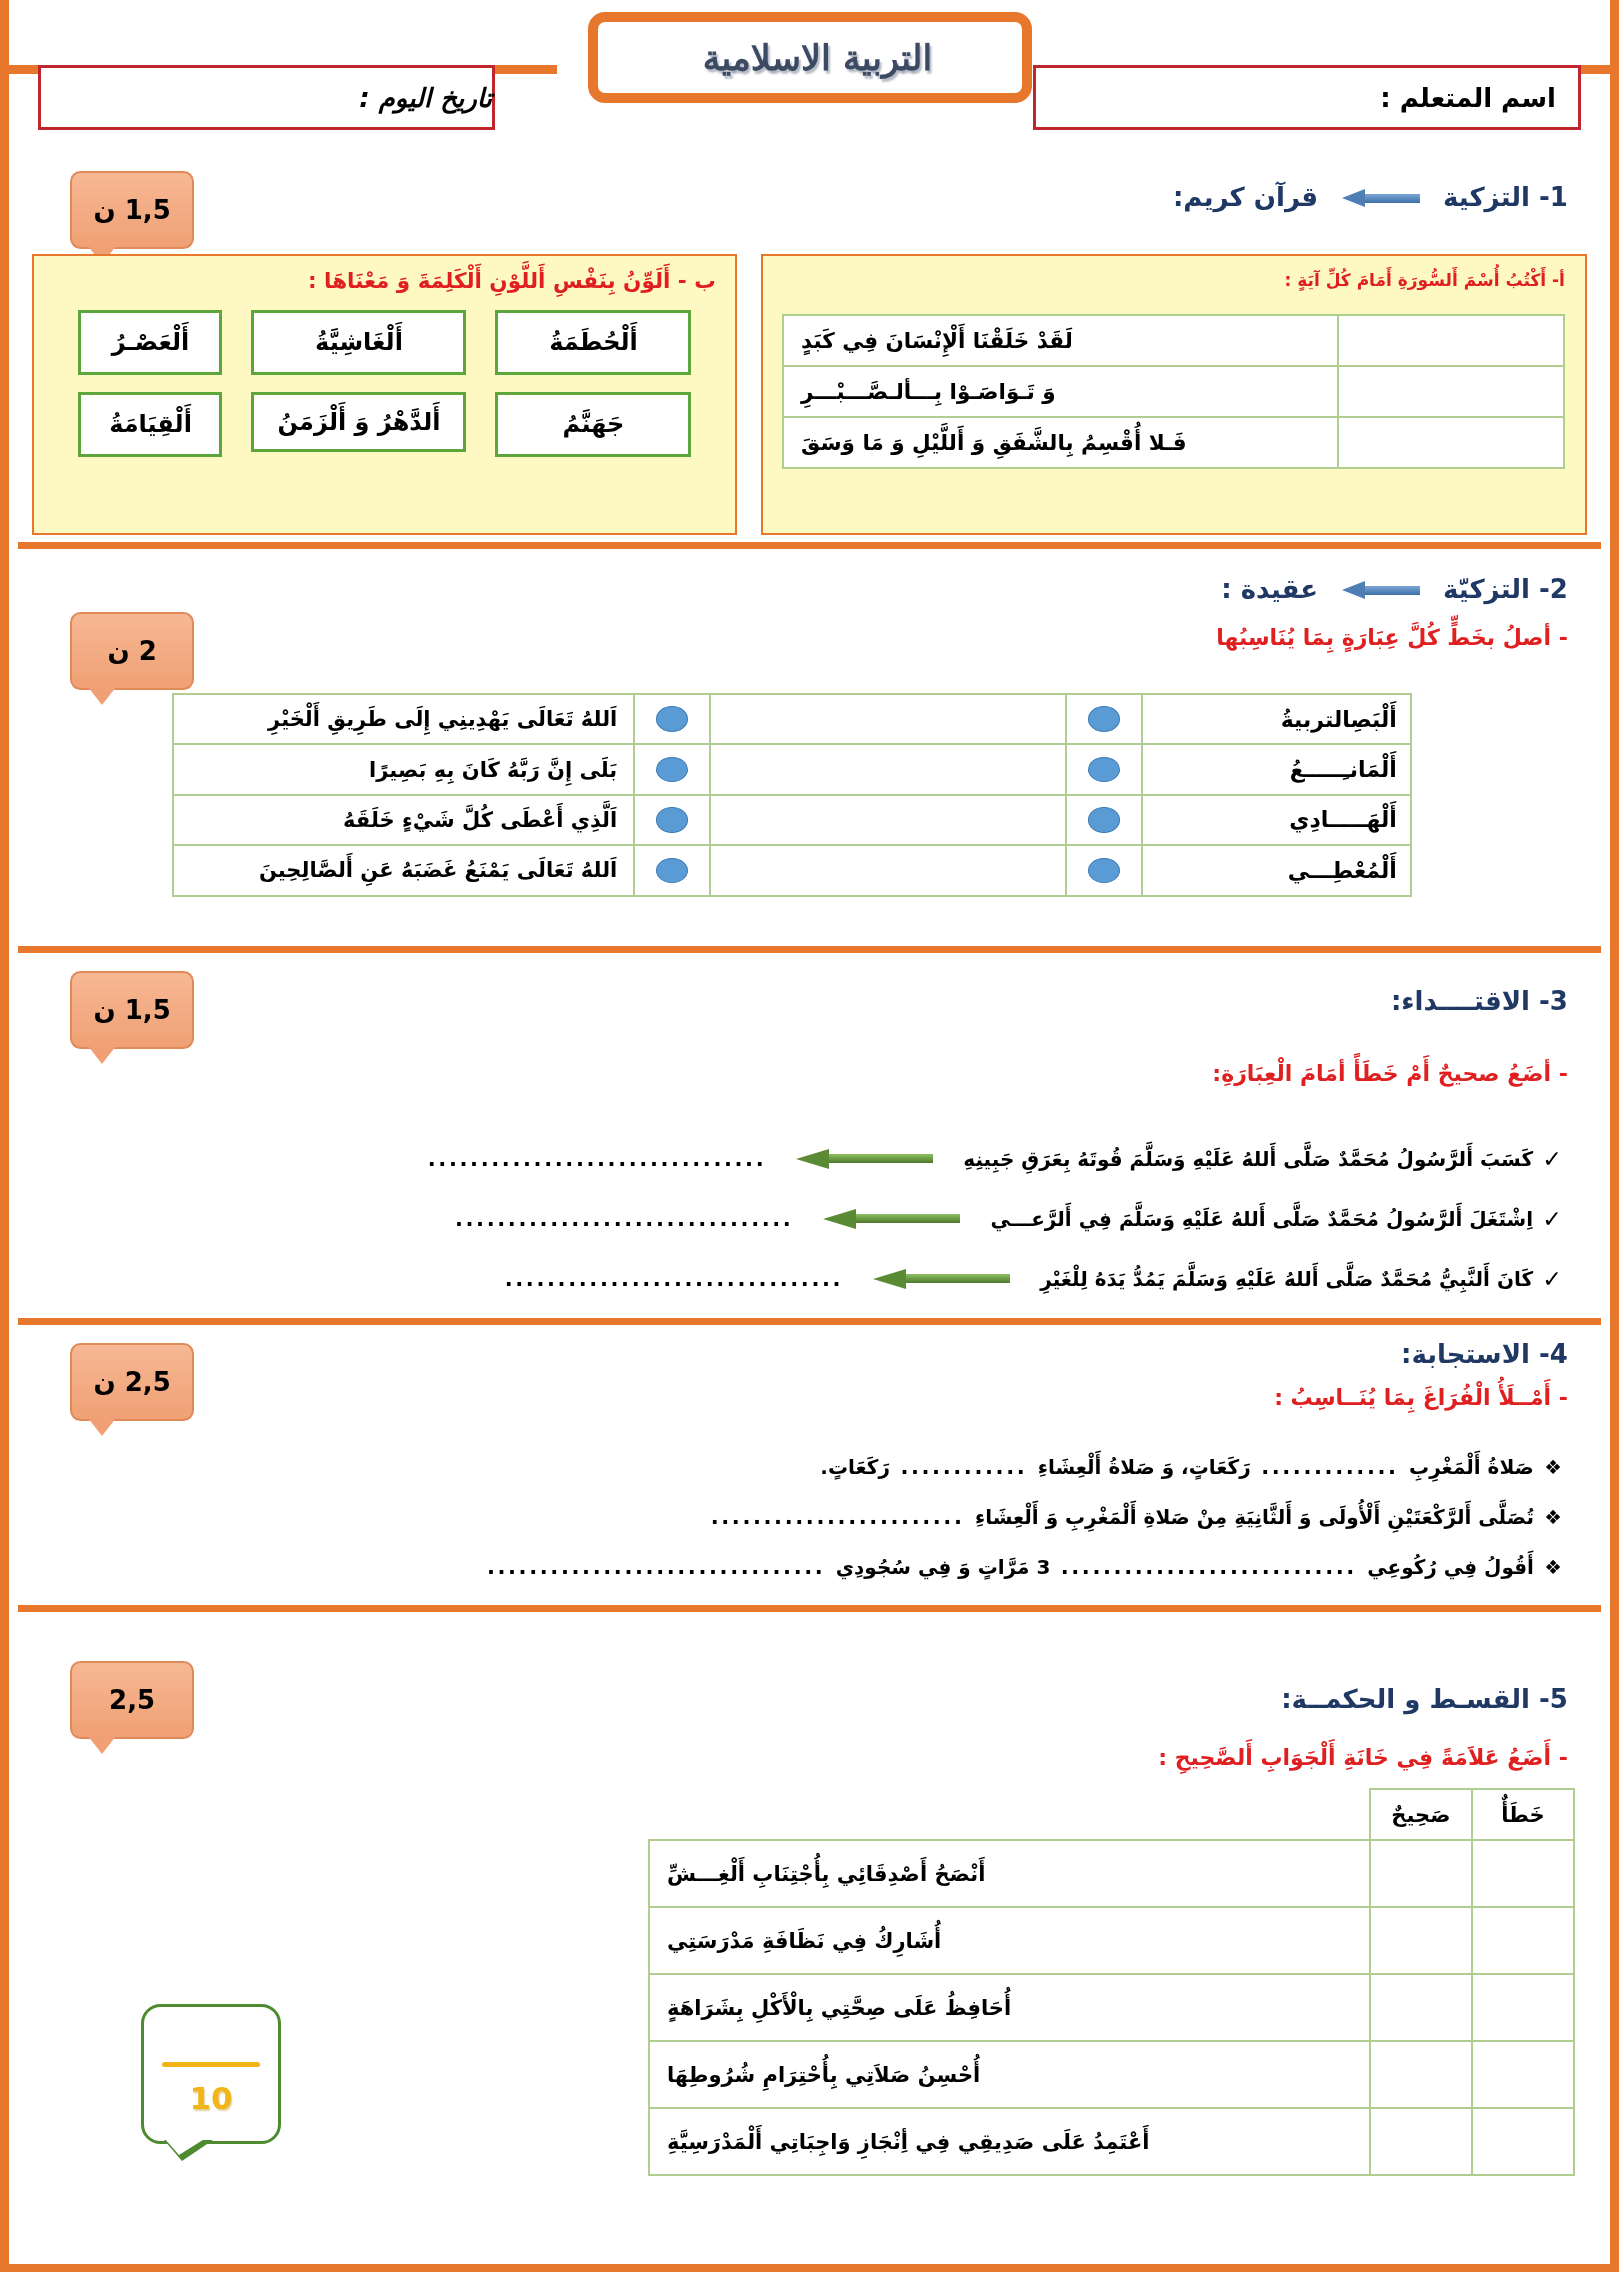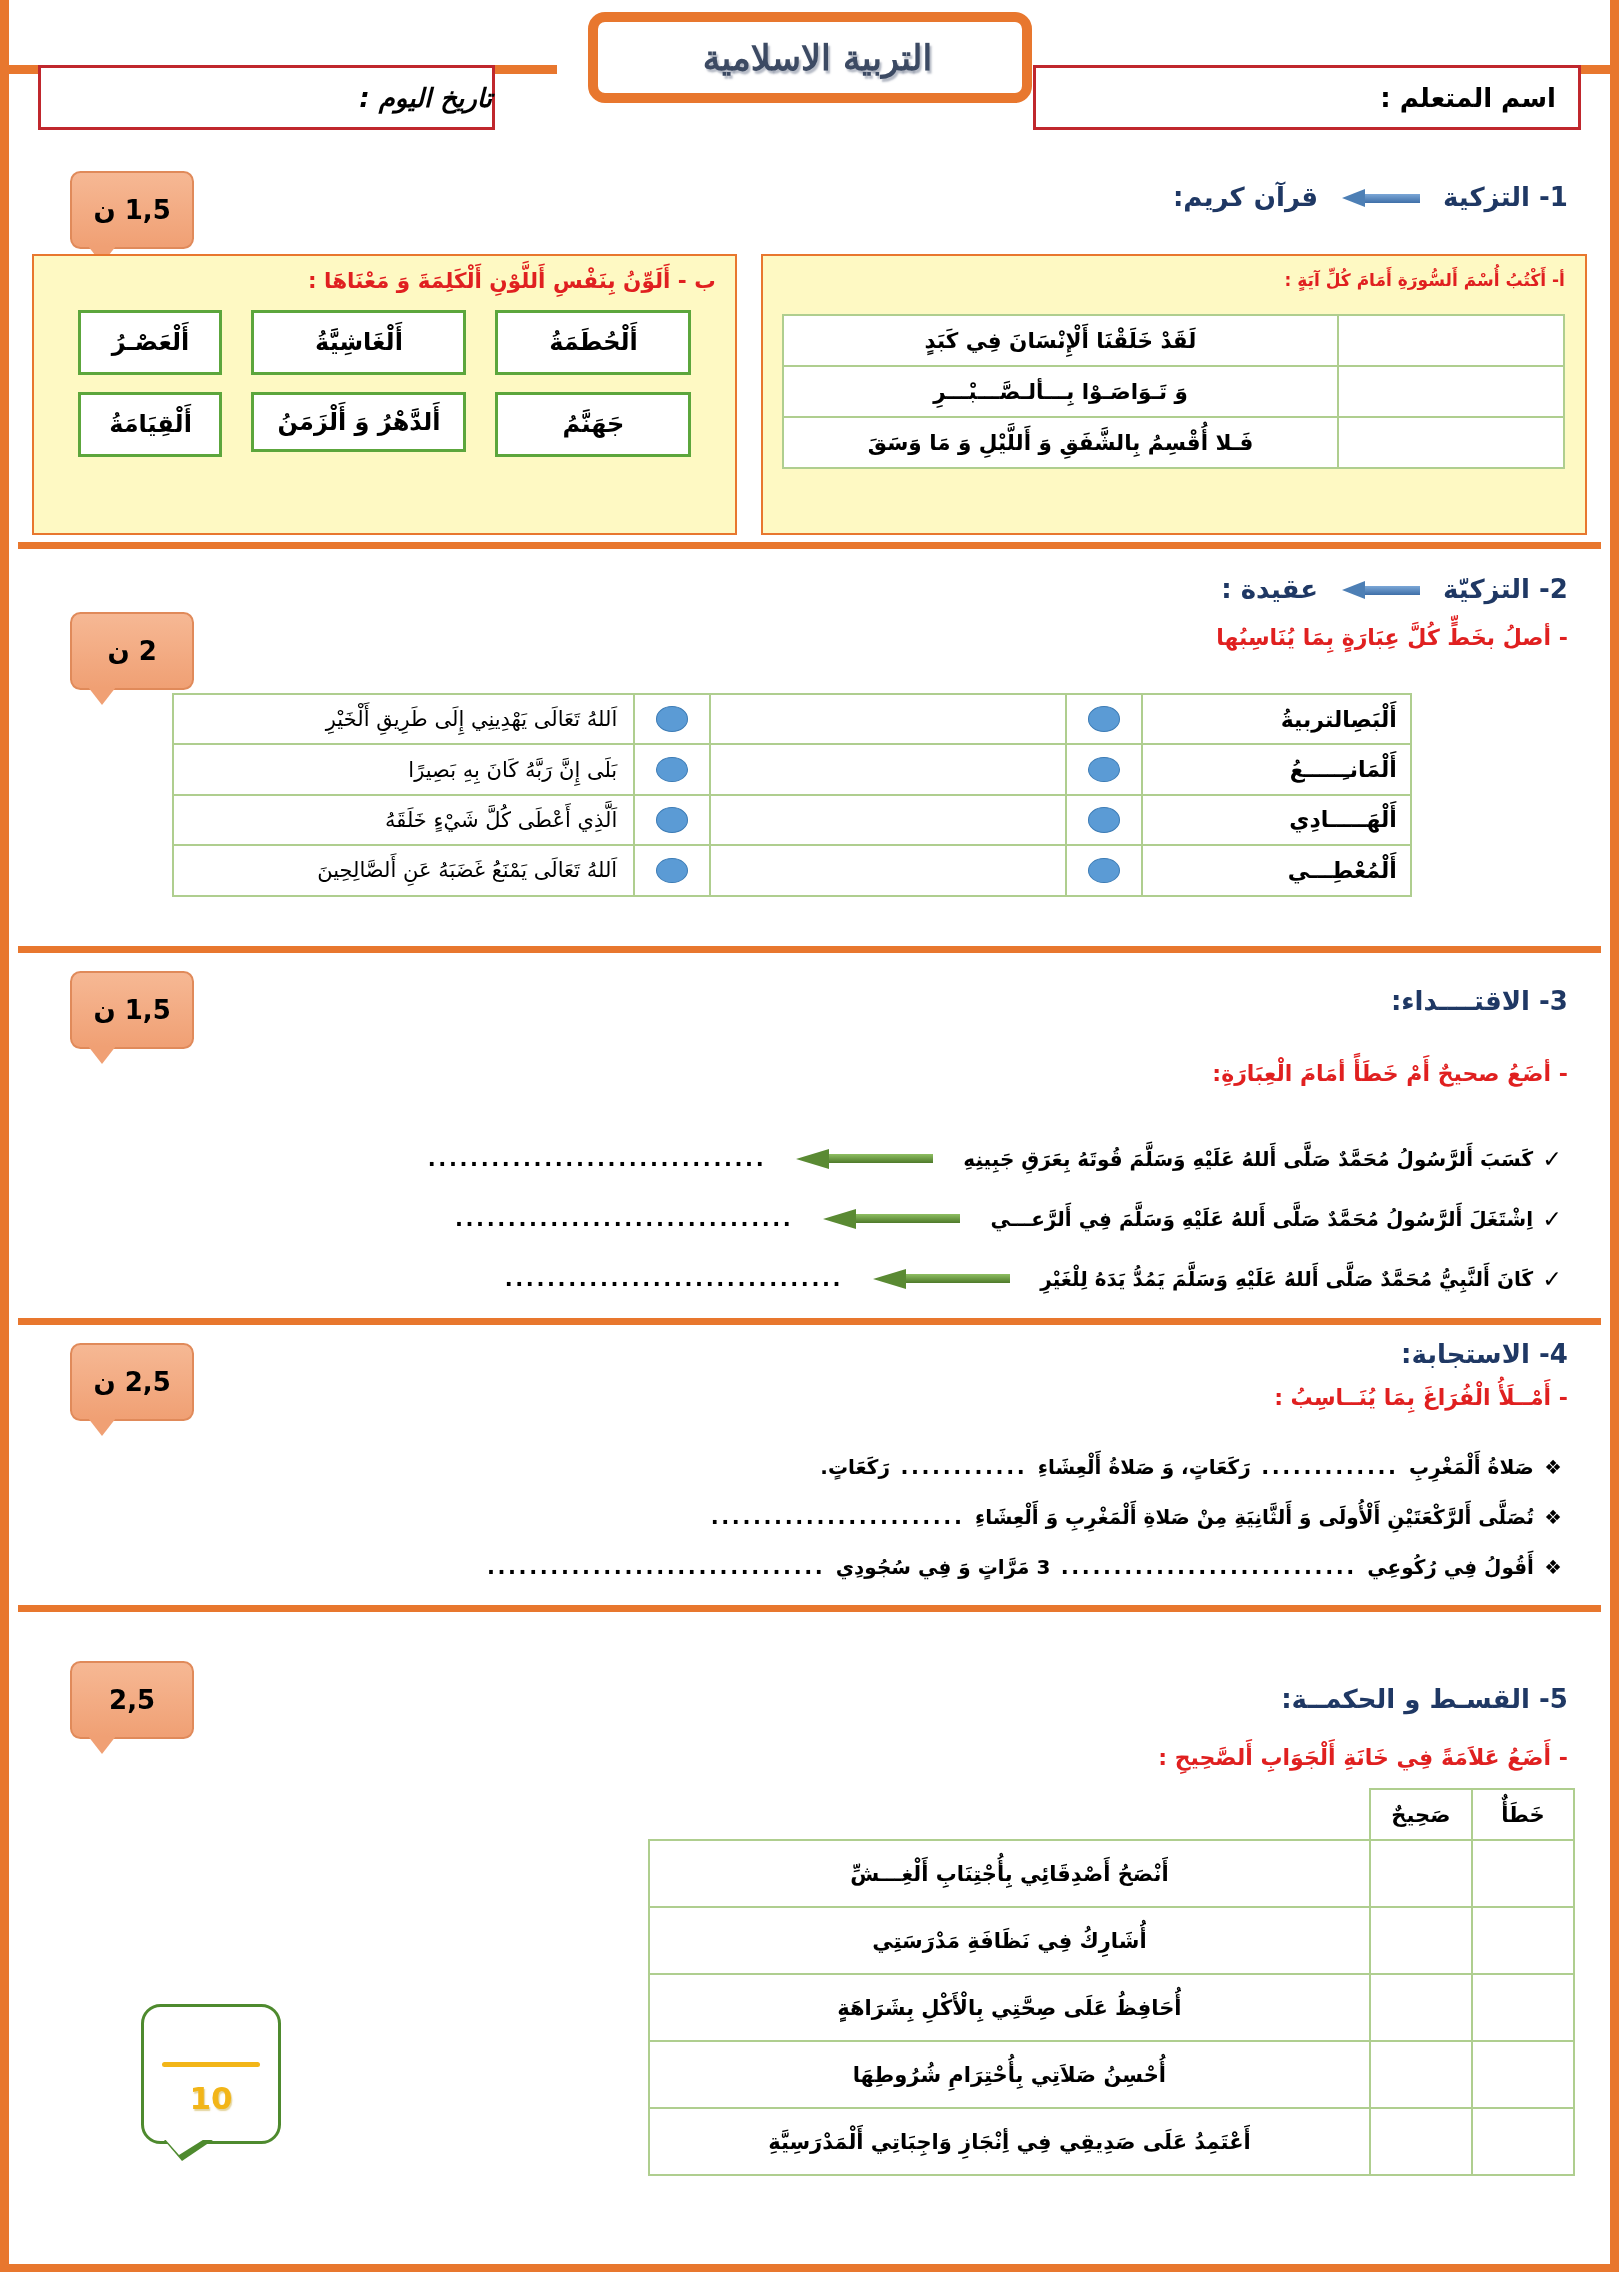--- a/index.html
+++ b/index.html
@@ -105,41 +105,41 @@
   .gtable{
     border-collapse:collapse;background:#fff;
   }
   .gtable td,.gtable th{
     border:2.6px solid #AFCE8F;
     background:#fff;
   }
 
   .verse{
     font-size:21.5px;font-weight:bold;color:#000;
-    text-align:center;padding:9.1px 17px;white-space:nowrap;
+    text-align:left;padding:9.1px 17px;white-space:nowrap;
   }
 
   .wordbox{
     border:3.3px solid #5CA63C;background:#fff;
     display:flex;align-items:center;justify-content:center;
     font-size:24px;font-weight:bold;color:#000;
     box-sizing:border-box;white-space:nowrap;
   }
 
   .dot{
     width:30px;height:23.5px;border-radius:50%;
     background:#5B9BD5;border:1.3px solid #3d7cb5;
     margin:0 auto;
   }
   .match-name{
     font-size:22px;font-weight:bold;text-align:right;
     padding:5.2px 13px;white-space:nowrap;
   }
   .match-phrase{
-    font-size:21px;font-weight:normal;text-align:right;
+    font-size:21px;font-weight:bold;text-align:right;
     padding:5.2px 15.7px;white-space:nowrap;
   }
 
   .check-row{
     display:flex;align-items:center;justify-content:flex-start;
     white-space:nowrap;
   }
   .check-mark{font-size:23.5px;font-weight:bold;margin-left:9.1px;}
   .stmt{font-size:20px;font-weight:bold;color:#000;}
   .arrow-green{

